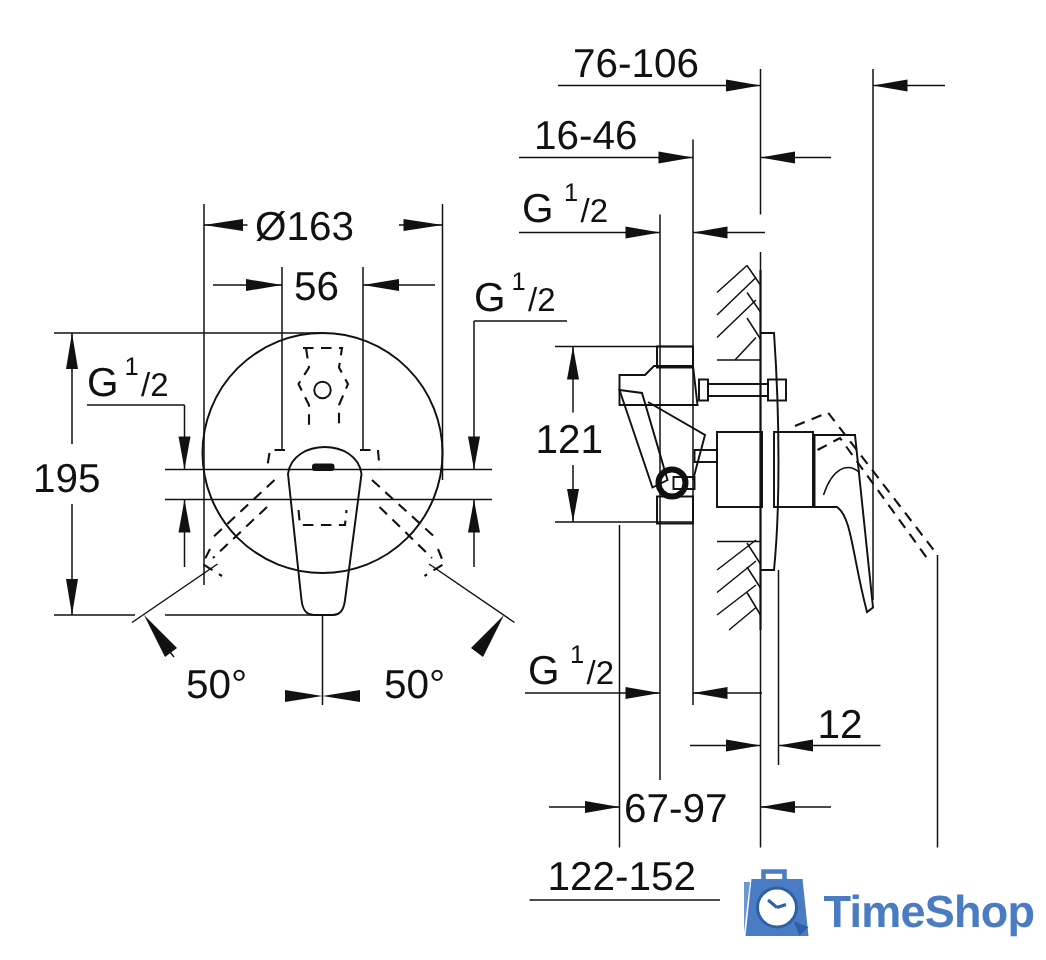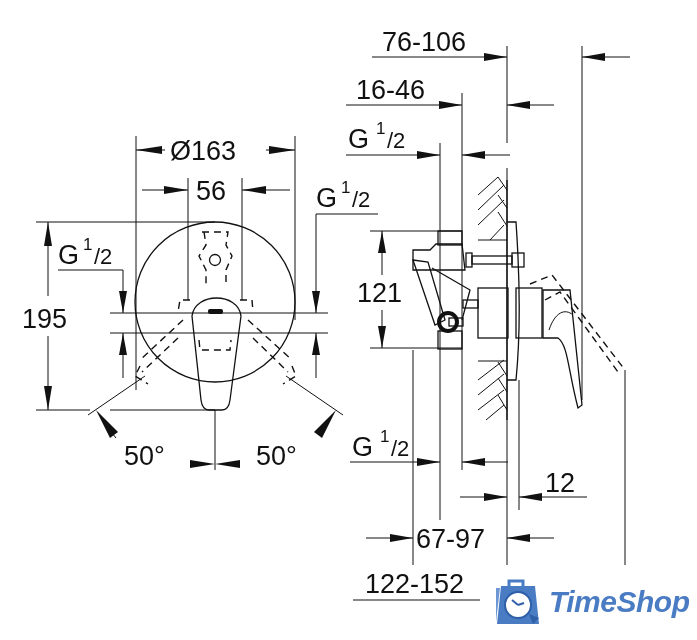--- a/index.html
+++ b/index.html
@@ -4,21 +4,21 @@
   <style>
     html, body { margin: 0; padding: 0; background: #ffffff; }
     body { width: 697px; height: 640px; overflow: hidden; position: relative; font-family: "Liberation Sans", sans-serif; }
     svg.drawing { position: absolute; left: 0; top: 0; }
     .ln { stroke: #111; stroke-width: 1.3; fill: none; }
     .thin { stroke: #111; stroke-width: 1; fill: none; }
     .dash { stroke: #111; stroke-width: 1.4; fill: none; stroke-dasharray: 7 5; }
     .arr { fill: #111; }
     .lbl { font-family: "Liberation Sans", sans-serif; font-size: 27px; fill: #111; }
     .sup { font-family: "Liberation Sans", sans-serif; font-size: 17px; fill: #111; }
-    .logo { position: absolute; left: 493px; top: 578px; display: flex; align-items: center; font-style: italic; }
+    .logo { position: absolute; left: 493px; top: 578px; display: flex; align-items: flex-end; }
     .logo-text { font-family: "Liberation Sans", sans-serif; font-weight: bold; font-size: 30px; color: #4a7cc4; margin-left: 6px; letter-spacing: -0.5px; }
   </style>
 </head>
 <body>
 
 <svg class="drawing" width="697" height="640" viewBox="0 0 697 640" xmlns="http://www.w3.org/2000/svg">
 
   <g>
 
     <line class="thin" x1="136" y1="136" x2="136" y2="390"></line>

